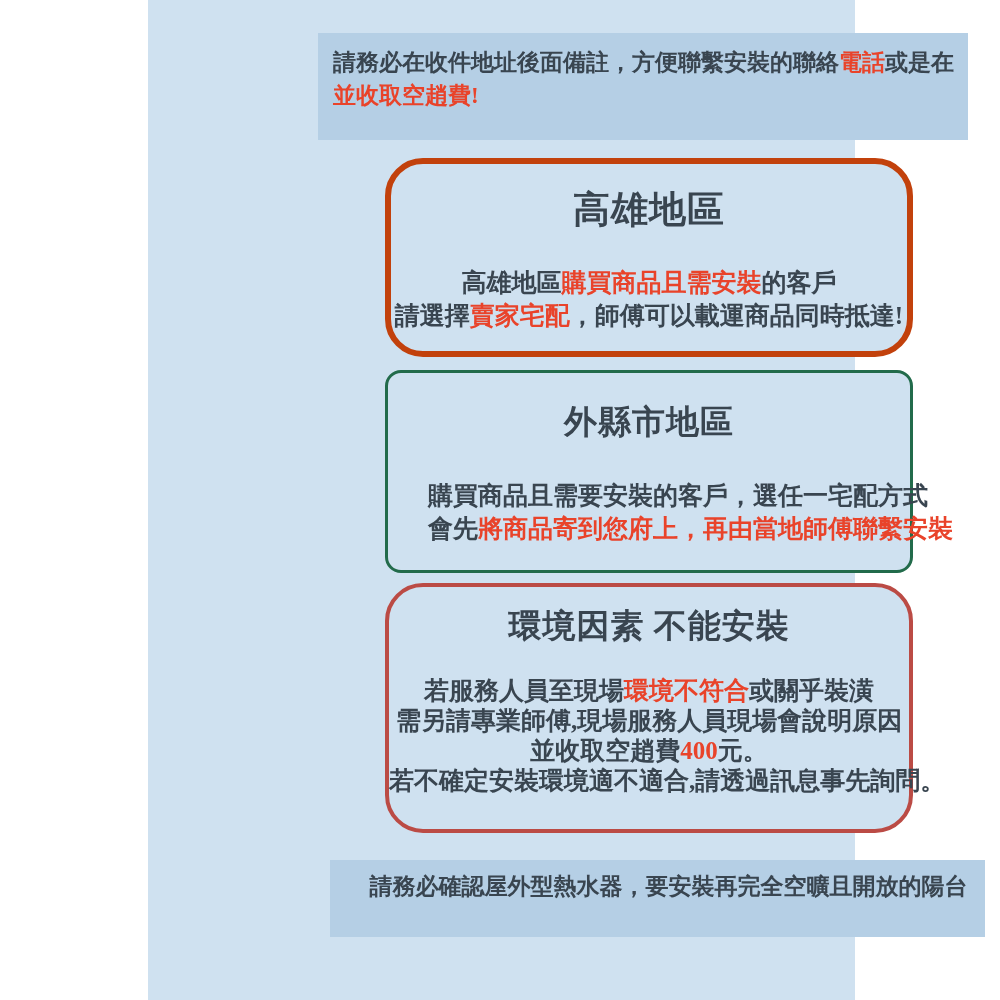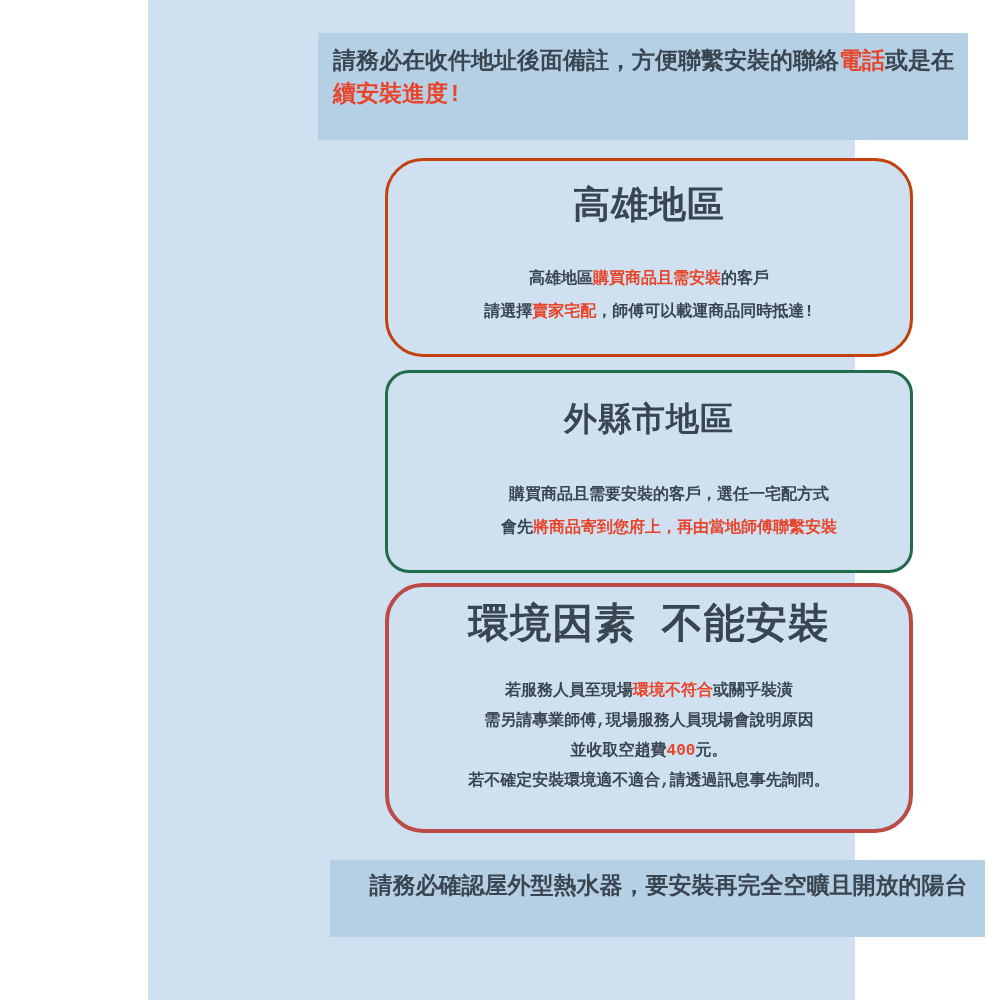--- a/index.html
+++ b/index.html
@@ -2,21 +2,21 @@
 <html><head>
 <meta charset="utf-8">
 <style>
   html, body { margin: 0; padding: 0; background: #ffffff; }
   .canvas {
     position: relative;
     width: 1000px;
     height: 1000px;
     background: #ffffff;
     overflow: hidden;
-    font-family: Liberation Mono, monospace;
+    font-family: Liberation Serif, serif;
     font-weight: 600;
     color: #394550;
   }
   .column {
     position: absolute;
     left: 148px; top: 0;
     width: 707px; height: 1000px;
     background: #cfe1f0;
   }
   .note {
@@ -45,60 +45,60 @@
   .box {
     position: absolute;
     left: 237px;
     width: 528px;
     box-sizing: border-box;
     background: #cfe1f0;
     text-align: center;
   }
   .box-blue {
     top: 158px; height: 199px;
-    border: 3px solid #c2410c;
+    border: 6px solid #c2410c;
     border-radius: 38px;
   }
   .box-green {
     top: 370px; height: 203px;
     border: 3px solid #226b4b;
-    border-radius: 24px;
+    border-radius: 16px;
   }
   .box-red {
     top: 583px; height: 250px;
     border: 4px solid #bb4b45;
     border-radius: 38px;
   }
   .box-title {
     font-size: 37px;
     line-height: 40px;
     margin-top: 26px;
     letter-spacing: 1px;
   }
   .box-green .box-title { font-size: 33px; line-height: 38px; margin-top: 30px; }
-  .box-red .box-title   { font-size: 41px; line-height: 38px; margin-top: 20px; }
+  .box-red .box-title   { font-size: 33px; line-height: 38px; margin-top: 20px; }
   .box-body {
-    font-size: 16px;
+    font-size: 25px;
     line-height: 33px;
     margin-top: 36px;
   }
   .box-green .box-body { margin-top: 38px; margin-left: 40px; }
   .box-red .box-body   { margin-top: 31px; line-height: 30px; }
   .dark { color: #394550; }
   .red  { color: #e9432a; }
 </style>
 </head>
 <body>
 
 <div class="canvas">
   <div class="column">
 
     <div class="note top-note">
       <div class="note-line"><span class="dark">請務必在收件地址後面備註，方便聯繫安裝的聯絡</span><span class="red">電話</span><span class="dark">或是在</span></div>
-      <div class="note-line"><span class="red">續安裝進度!</span></div>
+      <div class="note-line"><span class="red">並收取空趙費!</span></div>
     </div>
 
     <div class="box box-blue">
       <div class="box-title">高雄地區</div>
       <div class="box-body">
         <div class="body-line"><span class="dark">高雄地區</span><span class="red">購買商品且需安裝</span><span class="dark">的客戶</span></div>
         <div class="body-line"><span class="dark">請選擇</span><span class="red">賣家宅配</span><span class="dark">，師傅可以載運商品同時抵達!</span></div>
       </div>
     </div>
 

